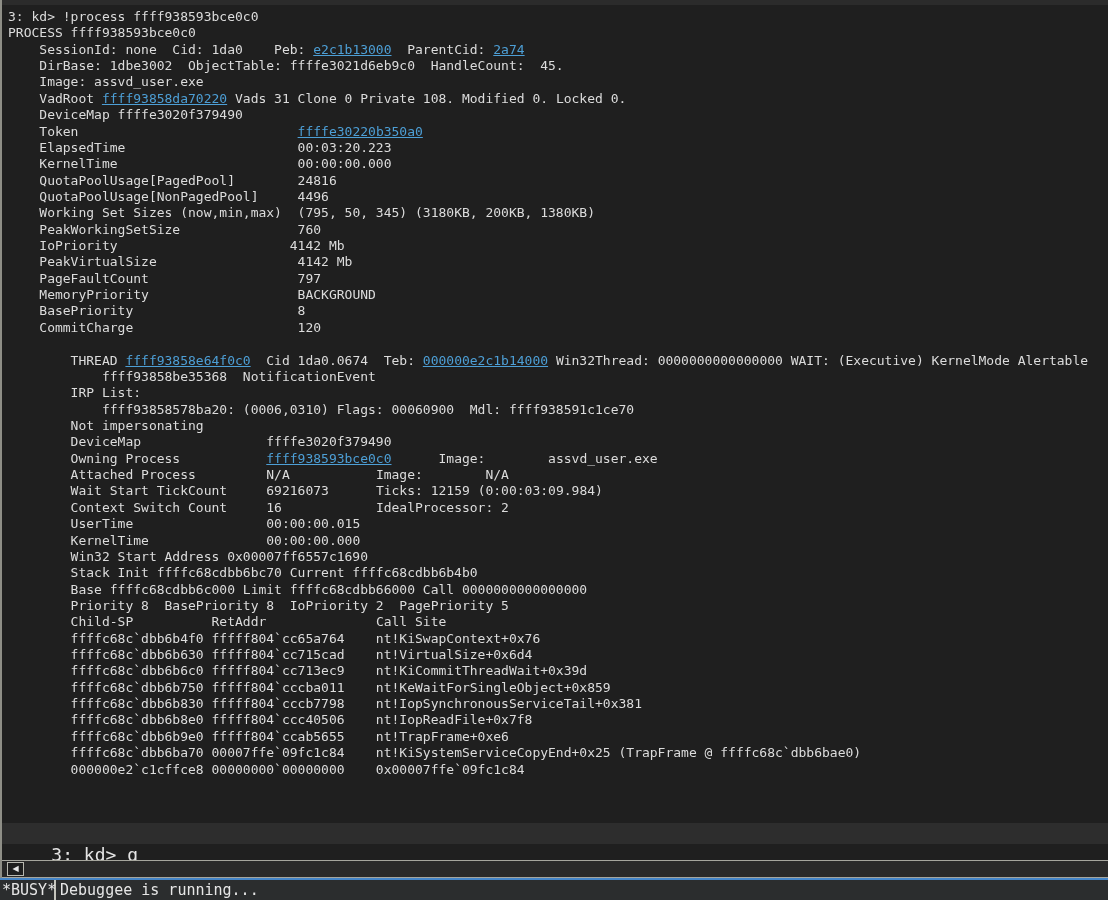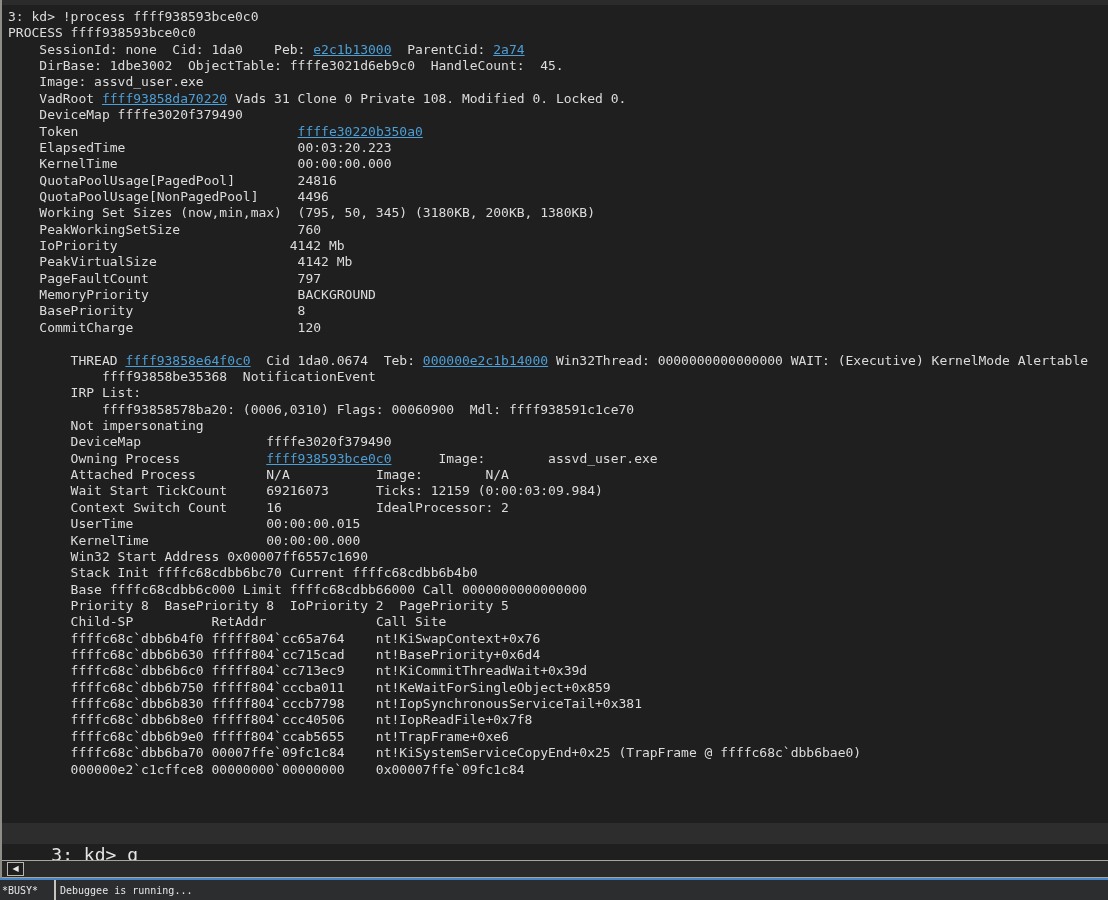--- a/index.html
+++ b/index.html
@@ -42,21 +42,21 @@
     flex:0 0 auto;
   }
   .scroll-btn span{
     color:#e8e8e8;font-size:8px;line-height:1;
     font-family:"DejaVu Sans","Liberation Sans",sans-serif;
   }
   .scroll-track{flex:1;height:100%;background:#2a2a2a;cursor:default;}
   .statusbar{
     position:absolute;top:878px;left:0;right:0;height:22px;
     border-top:2px solid var(--status-accent);
-    background:#2b2d2e;color:#e6e6e6;font-size:10px;
+    background:#2b2d2e;color:#e6e6e6;font-size:15px;
     display:flex;align-items:stretch;
   }
   .busy{
     width:56px;padding-left:2px;flex:0 0 auto;
     border-right:2px solid #c4c4bc;
     display:flex;align-items:center;white-space:pre;
   }
   .msg{padding-left:4px;display:flex;align-items:center;white-space:pre;}
 </style>
 </head>
@@ -99,21 +99,21 @@
       <div class="line"><span>        Wait Start TickCount</span>     <span>69216073</span>      <span>Ticks: 12159 (0:00:03:09.984)</span></div>
       <div class="line"><span>        Context Switch Count</span>     <span>16</span>            <span>IdealProcessor: 2</span></div>
       <div class="line"><span>        UserTime</span>                 <span>00:00:00.015</span></div>
       <div class="line"><span>        KernelTime</span>               <span>00:00:00.000</span></div>
       <div class="line"><span>        Win32 Start Address 0x00007ff6557c1690</span></div>
       <div class="line"><span>        Stack Init ffffc68cdbb6bc70 Current ffffc68cdbb6b4b0</span></div>
       <div class="line"><span>        Base ffffc68cdbb6c000 Limit ffffc68cdbb66000 Call 0000000000000000</span></div>
       <div class="line"><span>        Priority 8  BasePriority 8  IoPriority 2  PagePriority 5</span></div>
       <div class="line"><span>        Child-SP</span>          <span>RetAddr</span>              <span>Call Site</span></div>
       <div class="line"><span>        ffffc68c`dbb6b4f0 fffff804`cc65a764</span>    <span>nt!KiSwapContext+0x76</span></div>
-      <div class="line"><span>        ffffc68c`dbb6b630 fffff804`cc715cad</span>    <span>nt!BasePriority+0x6d4</span></div>
+      <div class="line"><span>        ffffc68c`dbb6b630 fffff804`cc715cad</span>    <span>nt!VirtualSize+0x6d4</span></div>
       <div class="line"><span>        ffffc68c`dbb6b6c0 fffff804`cc713ec9</span>    <span>nt!KiCommitThreadWait+0x39d</span></div>
       <div class="line"><span>        ffffc68c`dbb6b750 fffff804`cccba011</span>    <span>nt!KeWaitForSingleObject+0x859</span></div>
       <div class="line"><span>        ffffc68c`dbb6b830 fffff804`cccb7798</span>    <span>nt!IopSynchronousServiceTail+0x381</span></div>
       <div class="line"><span>        ffffc68c`dbb6b8e0 fffff804`ccc40506</span>    <span>nt!IopReadFile+0x7f8</span></div>
       <div class="line"><span>        ffffc68c`dbb6b9e0 fffff804`ccab5655</span>    <span>nt!TrapFrame+0xe6</span></div>
       <div class="line"><span>        ffffc68c`dbb6ba70 00007ffe`09fc1c84</span>    <span>nt!KiSystemServiceCopyEnd+0x25 (TrapFrame @ ffffc68c`dbb6bae0)</span></div>
       <div class="line"><span>        000000e2`c1cffce8 00000000`00000000</span>    <span>0x00007ffe`09fc1c84</span></div>
     </div>
 
   <div class="prompt-row">

